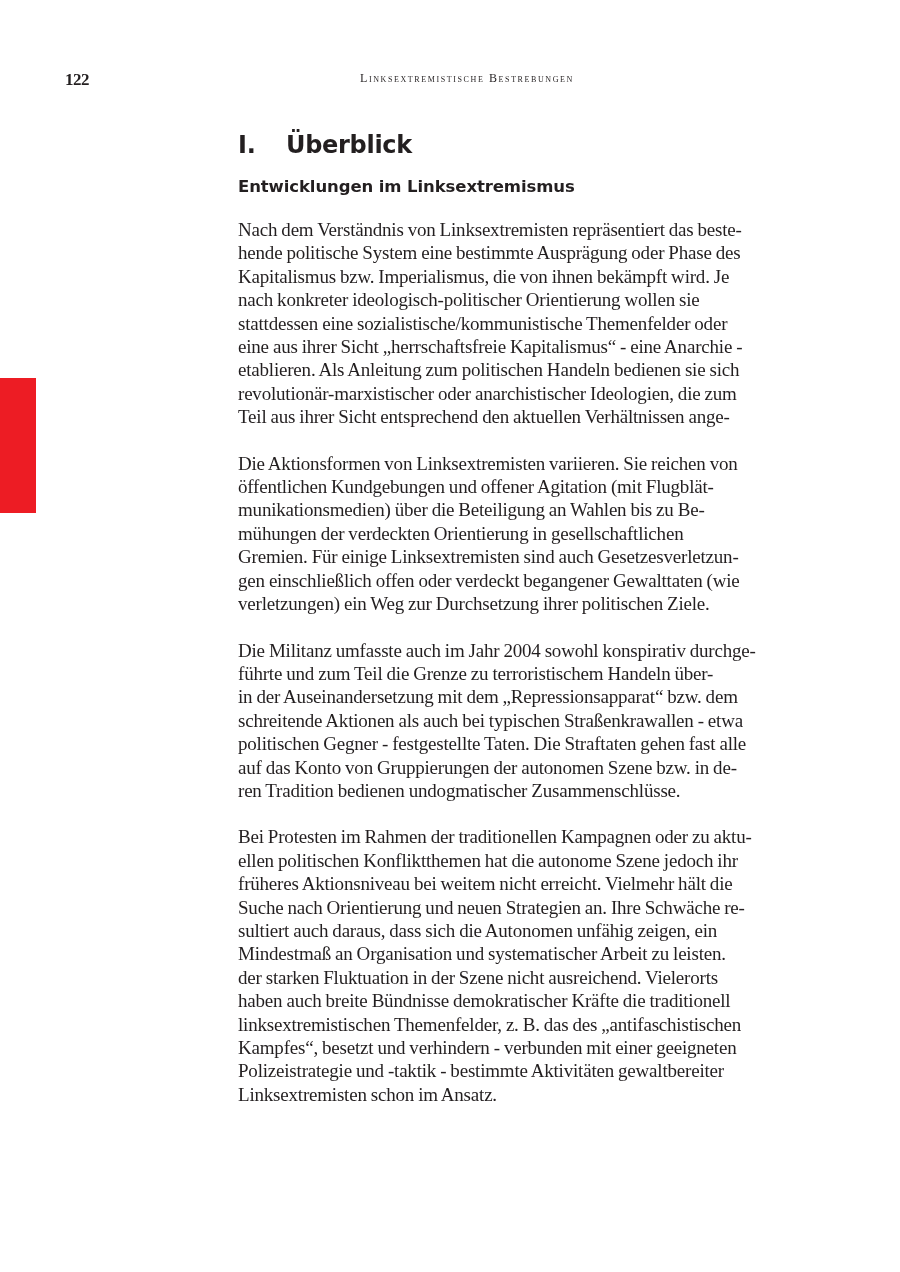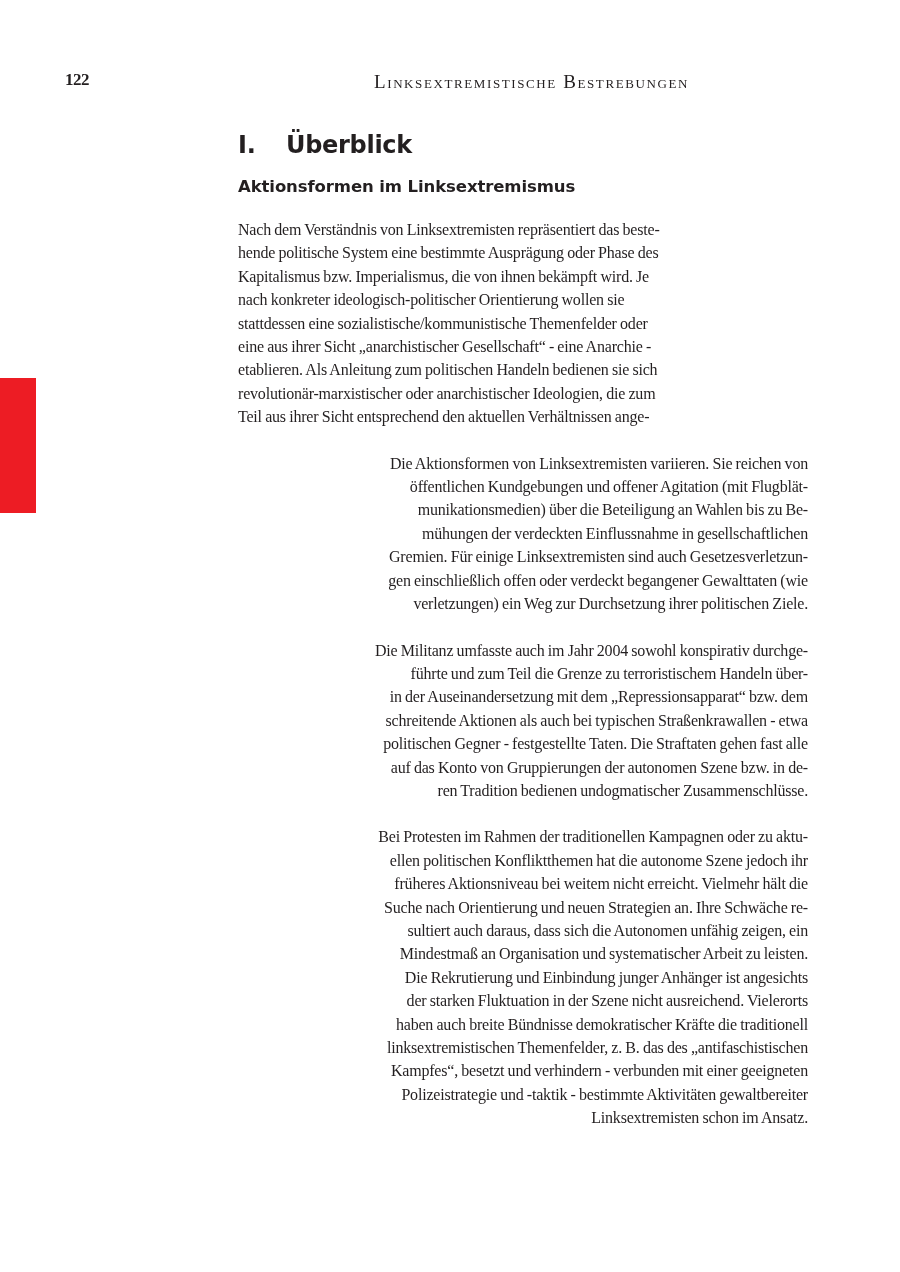--- a/index.html
+++ b/index.html
@@ -19,24 +19,24 @@
       left: 65px;
       top: 70px;
       font-family: "Liberation Serif", serif;
       font-size: 17px;
       font-weight: bold;
       letter-spacing: -0.5px;
       text-align: right;
     }
     .running-head {
       position: absolute;
-      left: 374px;
+      left: 360px;
       top: 71px;
       font-family: "Liberation Serif", serif;
-      font-size: 19px;
+      font-size: 12px;
       font-variant: small-caps;
       letter-spacing: 1.6px;
       color: #231f20;
       white-space: nowrap;
     }
     .side-marker {
       position: absolute;
       left: 0;
       top: 378px;
       width: 36px;
@@ -63,61 +63,61 @@
     .section-title {
       font-family: "DejaVu Sans", sans-serif;
       font-weight: bold;
       font-size: 16.5px;
       margin: 12px 0 0 0;
       line-height: 22px;
       letter-spacing: -0.1px;
     }
     .paragraph {
       font-family: "Liberation Serif", serif;
-      font-size: 16px;
+      font-size: 19px;
       line-height: 23.4px;
       margin: 0;
       letter-spacing: -0.2px;
       word-spacing: -0.5px;
     }
     .paragraph .line { display: block; white-space: nowrap; }
     .p1 { margin-top: 20px; }
-    .p-gap { margin-top: 23px; text-align: right; }
+    .p-gap { margin-top: 23px; }
   </style>
 </head>
 <body>
 
 <div class="page-number">122</div>
 <div class="running-head">Linksextremistische Bestrebungen</div>
 <div class="side-marker" style="background: rgb(237, 28, 36);"></div>
 
 <div class="content">
   <h1 class="chapter-title">
     <span class="chapter-num">I.</span>
     <span>Überblick</span>
   </h1>
-  <h2 class="section-title">Aktionsformen im Linksextremismus</h2>
+  <h2 class="section-title">Entwicklungen im Linksextremismus</h2>
 
   <p class="paragraph p1">
     <span class="line">Nach dem Verständnis von Linksextremisten repräsentiert das beste-</span>
     <span class="line">hende politische System eine bestimmte Ausprägung oder Phase des</span>
     <span class="line">Kapitalismus bzw. Imperialismus, die von ihnen bekämpft wird. Je</span>
     <span class="line">nach konkreter ideologisch-politischer Orientierung wollen sie</span>
     <span class="line">stattdessen eine sozialistische/kommunistische Themenfelder oder</span>
-    <span class="line">eine aus ihrer Sicht „anarchistischer Gesellschaft“ - eine Anarchie -</span>
+    <span class="line">eine aus ihrer Sicht „herrschaftsfreie Kapitalismus“ - eine Anarchie -</span>
     <span class="line">etablieren. Als Anleitung zum politischen Handeln bedienen sie sich</span>
     <span class="line">revolutionär-marxistischer oder anarchistischer Ideologien, die zum</span>
     <span class="line">Teil aus ihrer Sicht entsprechend den aktuellen Verhältnissen ange-</span>
   </p>
 
   <p class="paragraph p-gap">
     <span class="line">Die Aktionsformen von Linksextremisten variieren. Sie reichen von</span>
     <span class="line">öffentlichen Kundgebungen und offener Agitation (mit Flugblät-</span>
     <span class="line">munikationsmedien) über die Beteiligung an Wahlen bis zu Be-</span>
-    <span class="line">mühungen der verdeckten Einflussnahme in gesellschaftlichen</span>
+    <span class="line">mühungen der verdeckten Orientierung in gesellschaftlichen</span>
     <span class="line">Gremien. Für einige Linksextremisten sind auch Gesetzesverletzun-</span>
     <span class="line">gen einschließlich offen oder verdeckt begangener Gewalttaten (wie</span>
     <span class="line">verletzungen) ein Weg zur Durchsetzung ihrer politischen Ziele.</span>
   </p>
 
   <p class="paragraph p-gap">
     <span class="line">Die Militanz umfasste auch im Jahr 2004 sowohl konspirativ durchge-</span>
     <span class="line">führte und zum Teil die Grenze zu terroristischem Handeln über-</span>
     <span class="line">in der Auseinandersetzung mit dem „Repressionsapparat“ bzw. dem</span>
     <span class="line">schreitende Aktionen als auch bei typischen Straßenkrawallen - etwa</span>
@@ -126,21 +126,20 @@
     <span class="line">ren Tradition bedienen undogmatischer Zusammenschlüsse.</span>
   </p>
 
   <p class="paragraph p-gap">
     <span class="line">Bei Protesten im Rahmen der traditionellen Kampagnen oder zu aktu-</span>
     <span class="line">ellen politischen Konfliktthemen hat die autonome Szene jedoch ihr</span>
     <span class="line">früheres Aktionsniveau bei weitem nicht erreicht. Vielmehr hält die</span>
     <span class="line">Suche nach Orientierung und neuen Strategien an. Ihre Schwäche re-</span>
     <span class="line">sultiert auch daraus, dass sich die Autonomen unfähig zeigen, ein</span>
     <span class="line">Mindestmaß an Organisation und systematischer Arbeit zu leisten.</span>
-    <span class="line">Die Rekrutierung und Einbindung junger Anhänger ist angesichts</span>
     <span class="line">der starken Fluktuation in der Szene nicht ausreichend. Vielerorts</span>
     <span class="line">haben auch breite Bündnisse demokratischer Kräfte die traditionell</span>
     <span class="line">linksextremistischen Themenfelder, z. B. das des „antifaschistischen</span>
     <span class="line">Kampfes“, besetzt und verhindern - verbunden mit einer geeigneten</span>
     <span class="line">Polizeistrategie und -taktik - bestimmte Aktivitäten gewaltbereiter</span>
     <span class="line">Linksextremisten schon im Ansatz.</span>
   </p>
 </div>
 
 </body></html>

